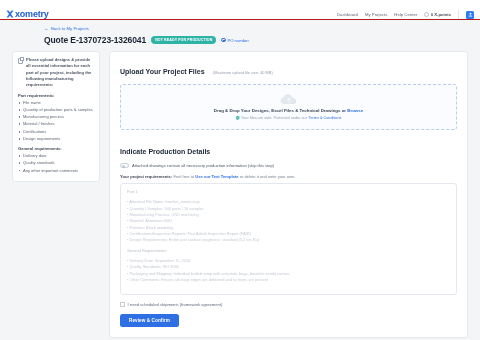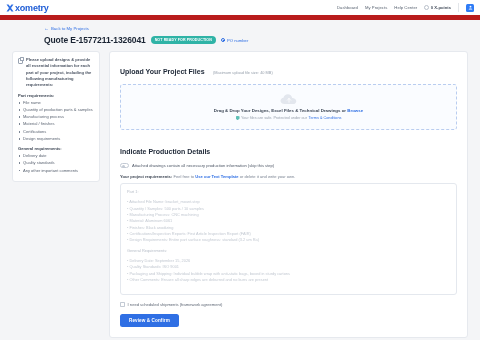--- a/index.html
+++ b/index.html
@@ -8,23 +8,23 @@
     background: #f4f5f7;
     font-family: "Liberation Sans", sans-serif;
     overflow: hidden;
   }
 
   
   .navbar {
     height: 20px;
     background: #ffffff;
     display: flex;
-    align-items: center;
+    align-items: flex-end;
     padding: 0 6px 0 6px;
-    border-bottom: 5px solid #b91c1c;
+    border-bottom: 1px solid #b91c1c;
   }
   .logo {
     display: flex; align-items: center;
     font-size: 9px; font-weight: 700; color: #1f5dd6;
     letter-spacing: -0.2px;
   }
   .logo-mark {
     width: 8px; height: 8px; margin-right: 1px;
     position: relative; flex: none;
   }
@@ -253,21 +253,21 @@
 </div>
 
 <div class="page">
 
   <div class="back-link">
     <span class="arrow-left">←</span>
     <span>Back to My Projects</span>
   </div>
 
   <div class="title-row">
-    <span class="quote-title">Quote E-1577211-1326041</span>
+    <span class="quote-title">Quote E-1370723-1326041</span>
     <span class="status-badge">Not ready for production</span>
     <span class="po-link">
       <span class="po-plus"></span>
       <span>PO number</span>
     </span>
   </div>
 
   <div class="columns">
 
     <aside class="sidebar">

